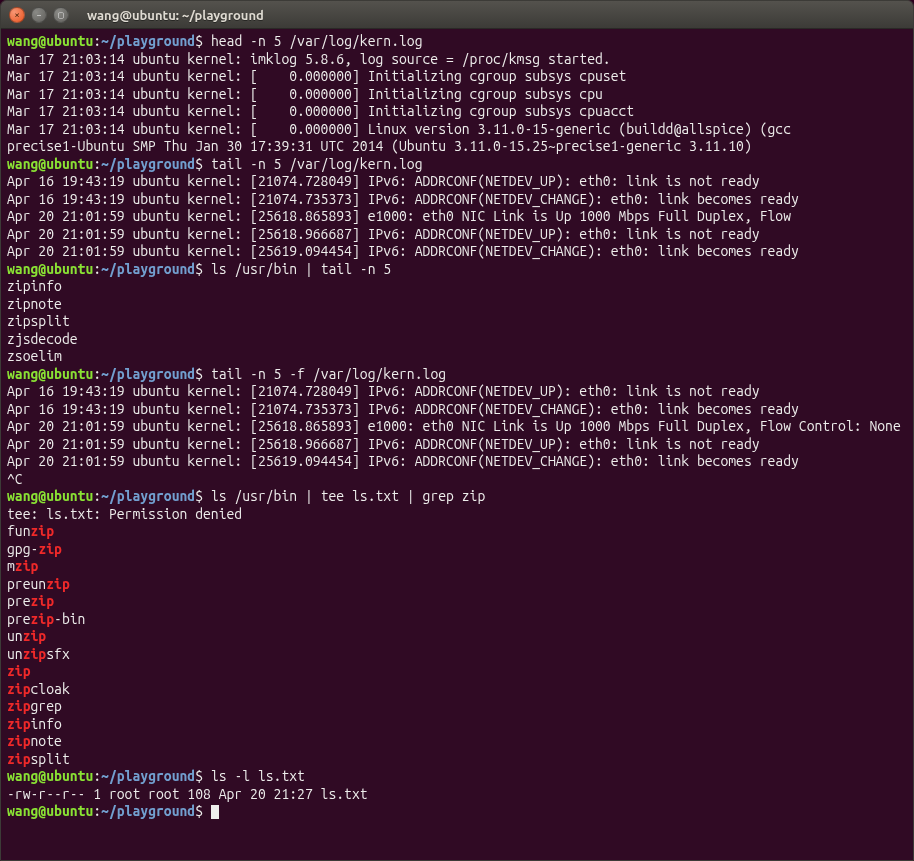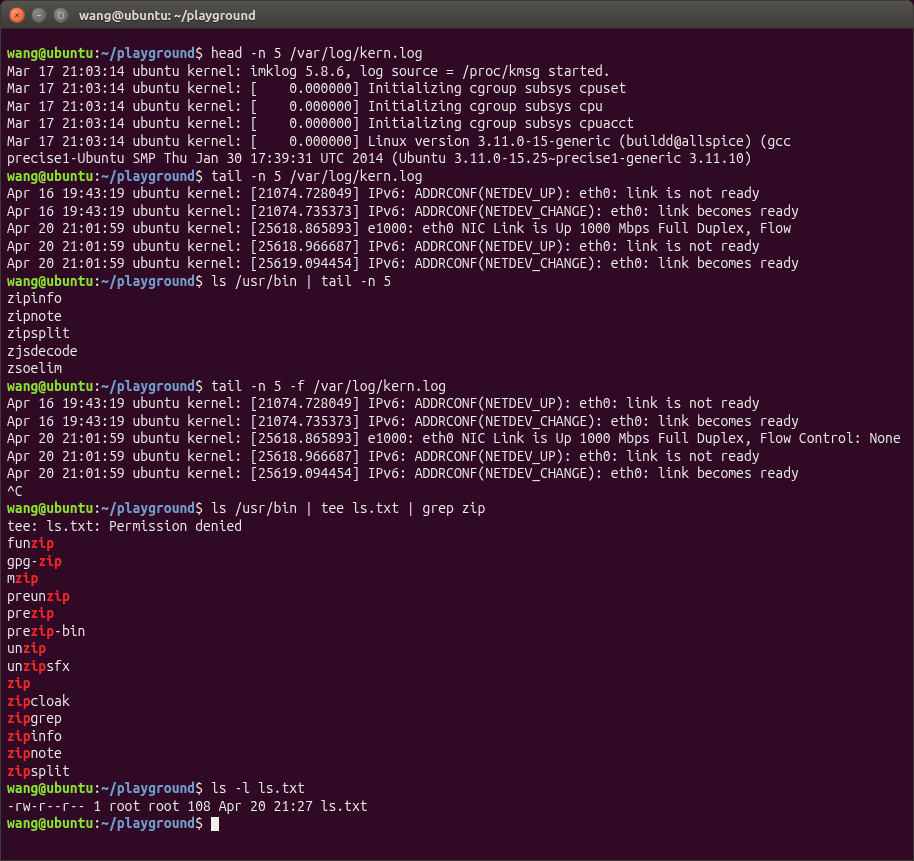--- a/index.html
+++ b/index.html
@@ -44,25 +44,25 @@
   color: #3a1d00;
   border: 1px solid rgba(0,0,0,0.3);
 }
 .close-btn { background: radial-gradient(circle at 30% 30%, #f79674, #e95420); }
 .min-btn, .max-btn { background: radial-gradient(circle at 30% 30%, #8a8a86, #5f5e5a); color:#ddd; }
 .title-text {
   color: #dfdbd2;
   font-family: Ubuntu, sans-serif;
   font-size: 13px;
   font-weight: bold;
-  margin-left: 4px;
+  margin-left: 12px;
   text-shadow: 0 1px 0 rgba(0,0,0,0.4);
 }
 .terminal {
-  padding: 16px 6px;
+  padding: 4px 6px;
   color: #eeeeec;
   line-height: 1.25;
   white-space: pre;
   font-family: "Ubuntu Mono", "DejaVu Sans Mono", monospace;
   font-size: 14px;
   letter-spacing: 0;
   height: calc(861px - 28px);
   overflow: hidden;
 }
 .prompt-user { color: #8ae234; font-weight: bold; }

